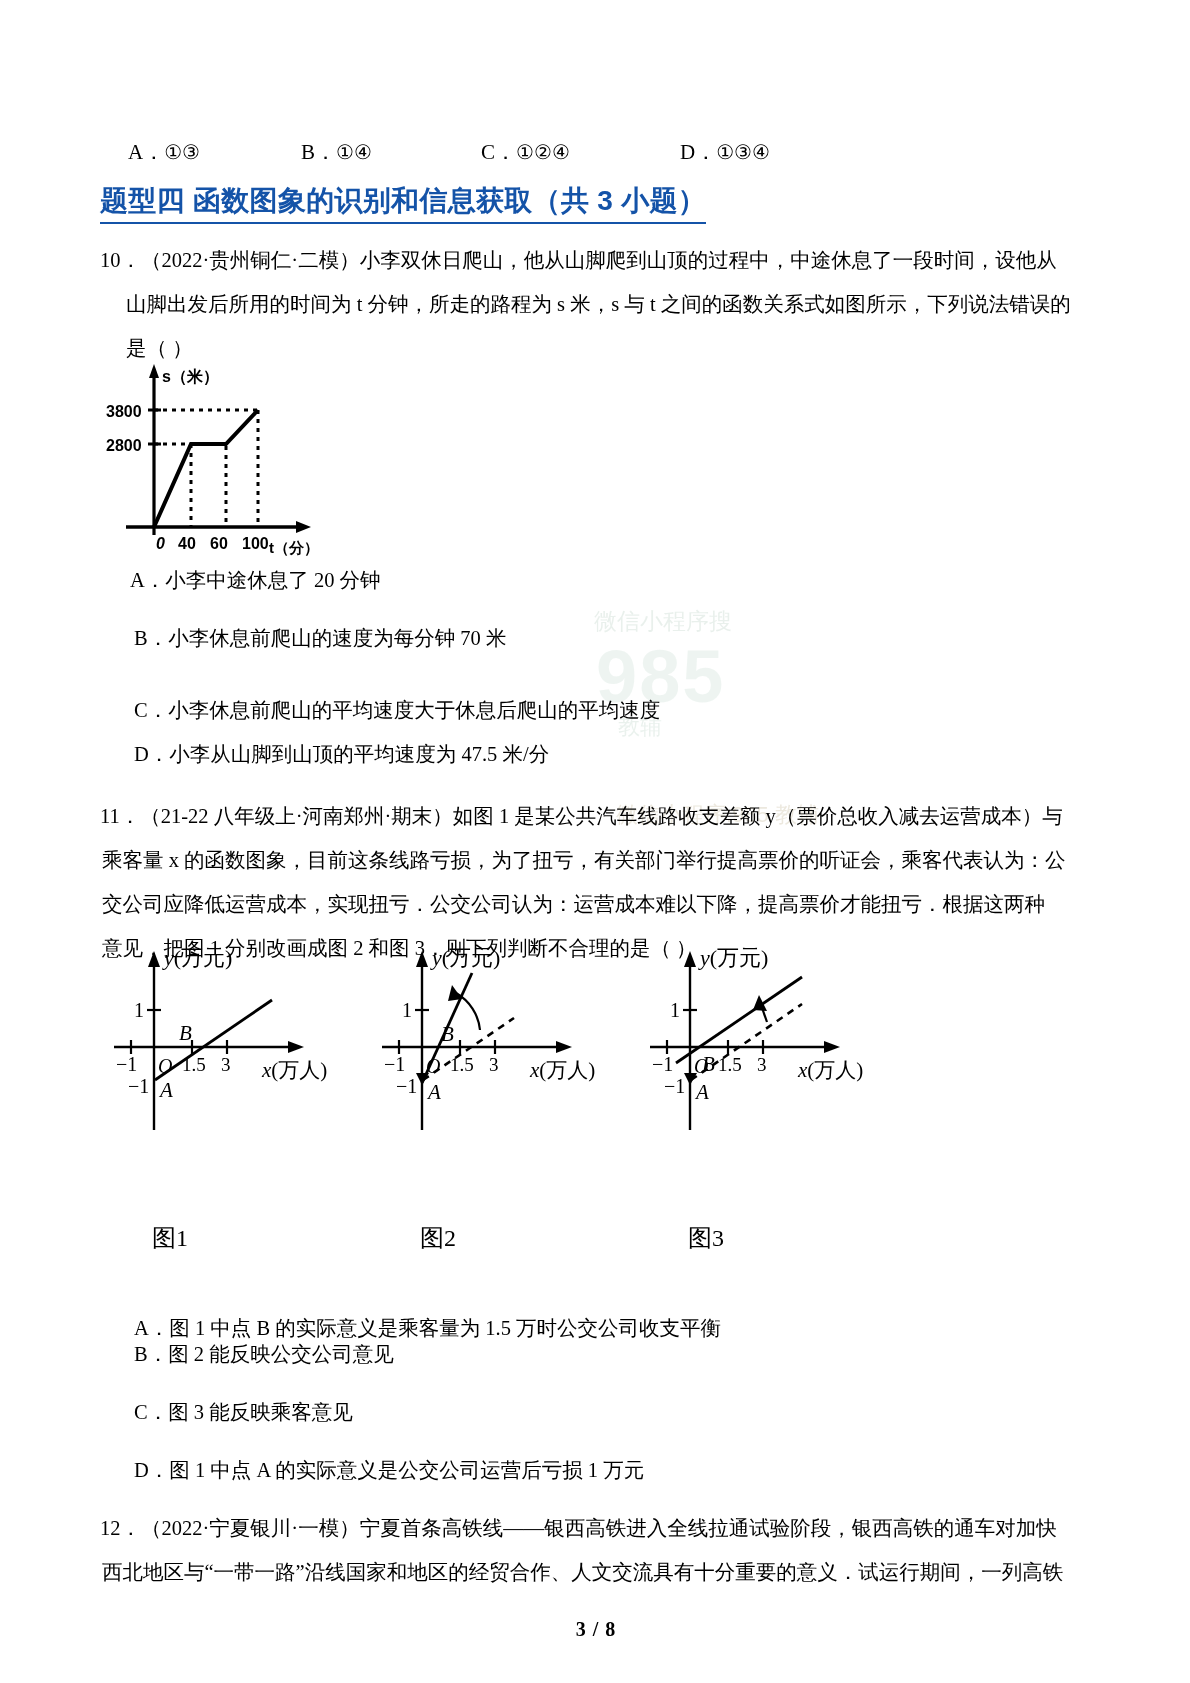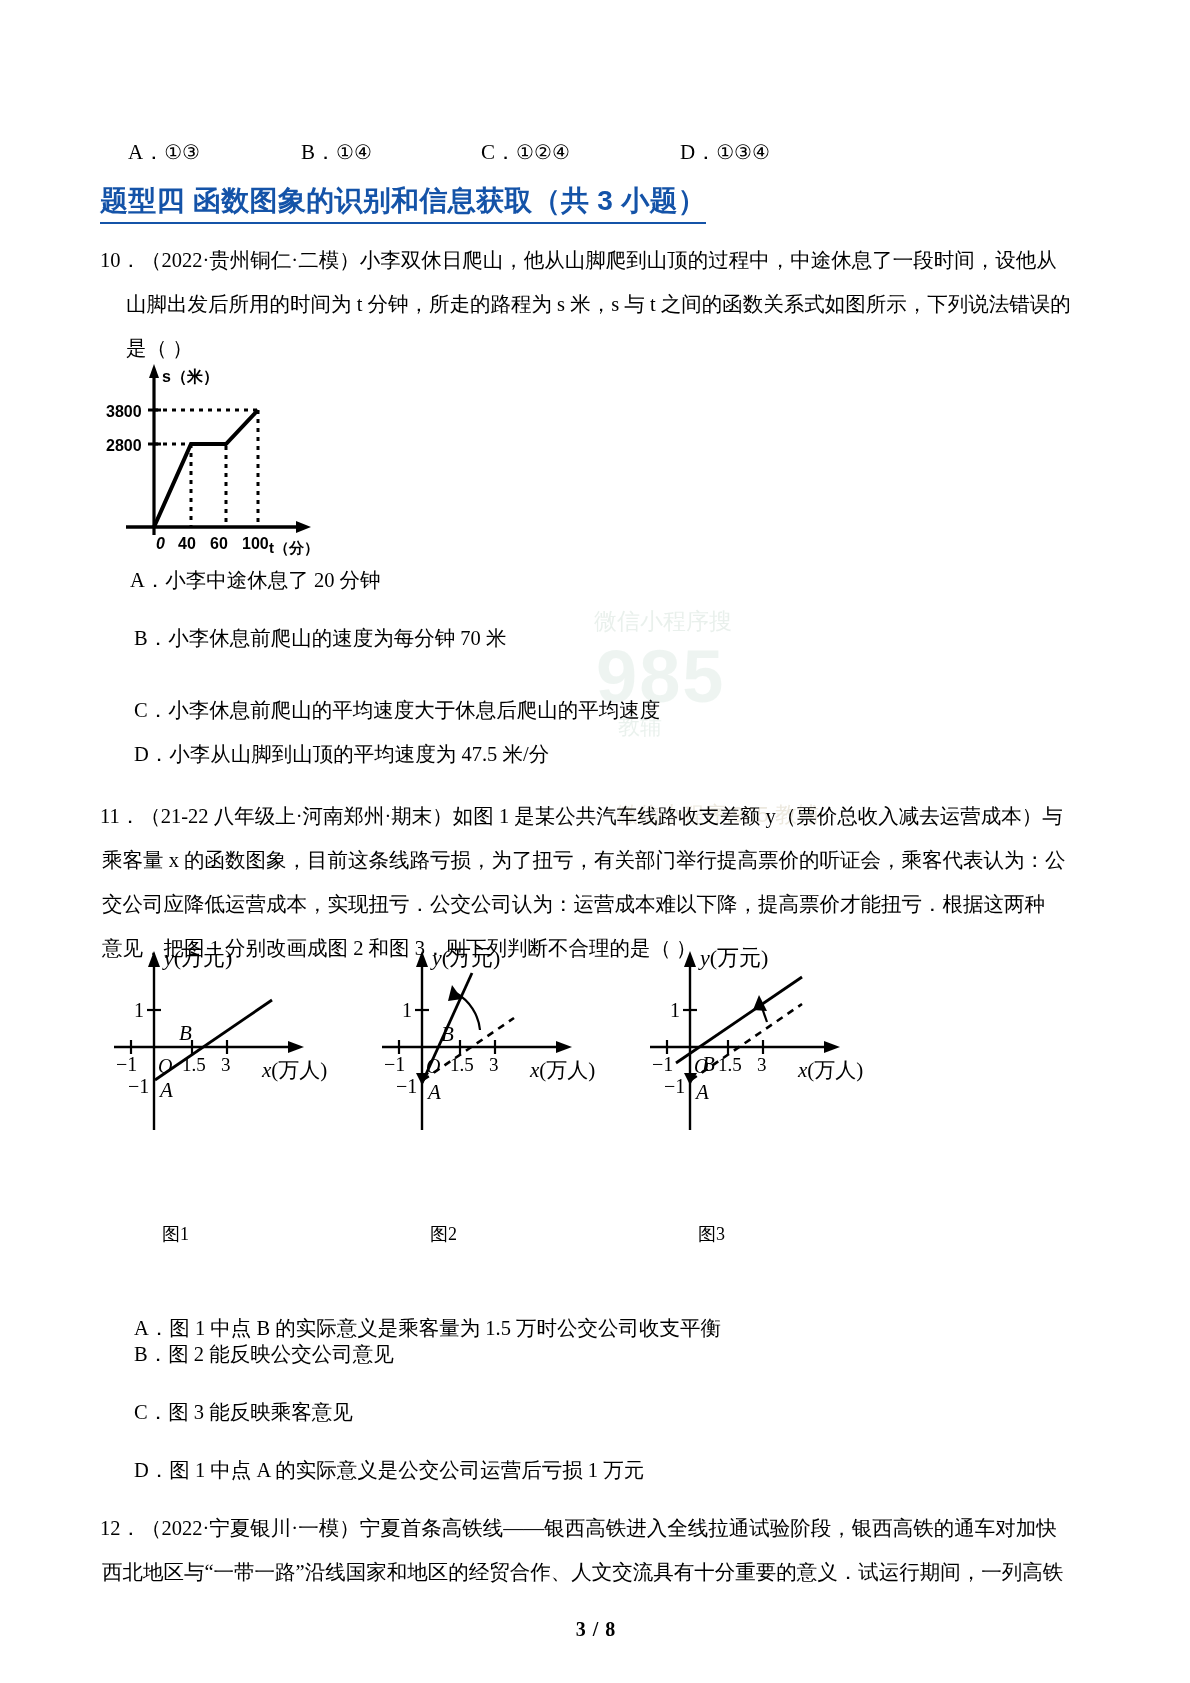--- a/index.html
+++ b/index.html
@@ -125,23 +125,22 @@
   
   .fig11wrap {
     position: absolute;
     left: 8px;
     top: 925px;
     width: 980px;
     height: 215px;
   }
   .figlabel {
     position: absolute;
-    font-size: 18px;
-    white-space: nowrap;
-    margin-left: 10px;
+    font-size: 24px;
+    white-space: nowrap;
   }
 
   
   .footer {
     position: absolute;
     left: 0;
     top: 1487px;
     width: 1000px;
     text-align: center;
     font-size: 20px;

